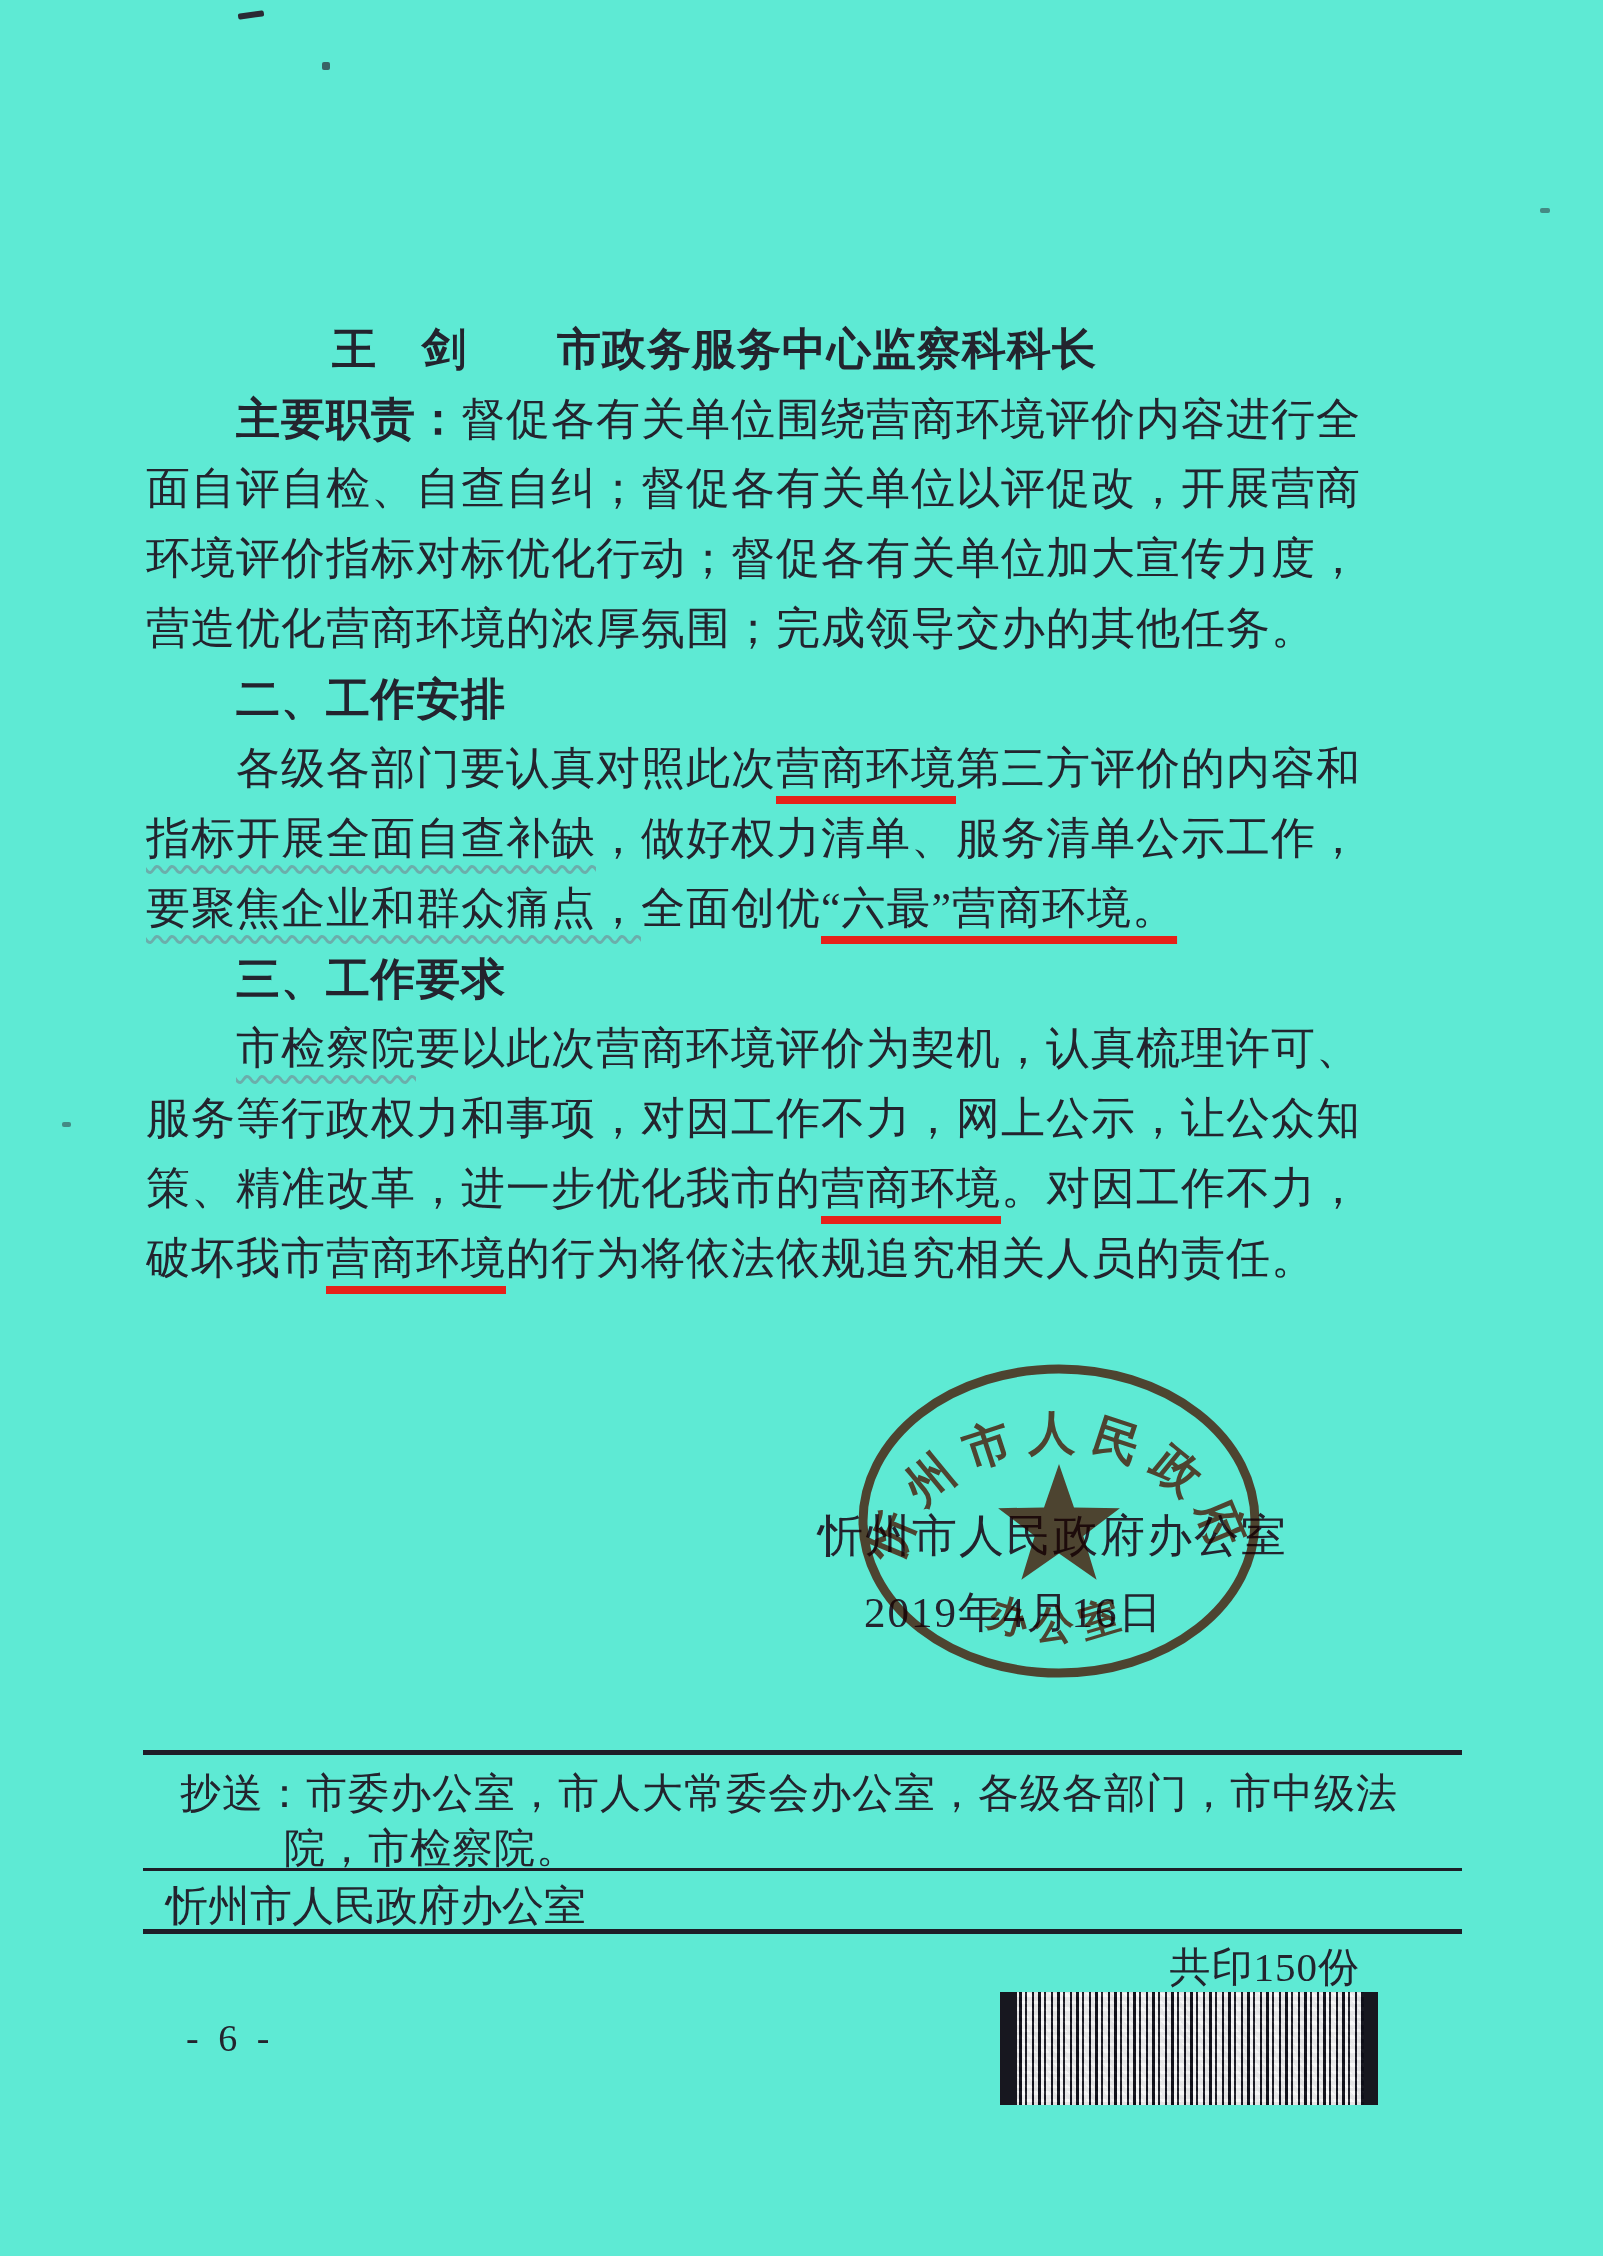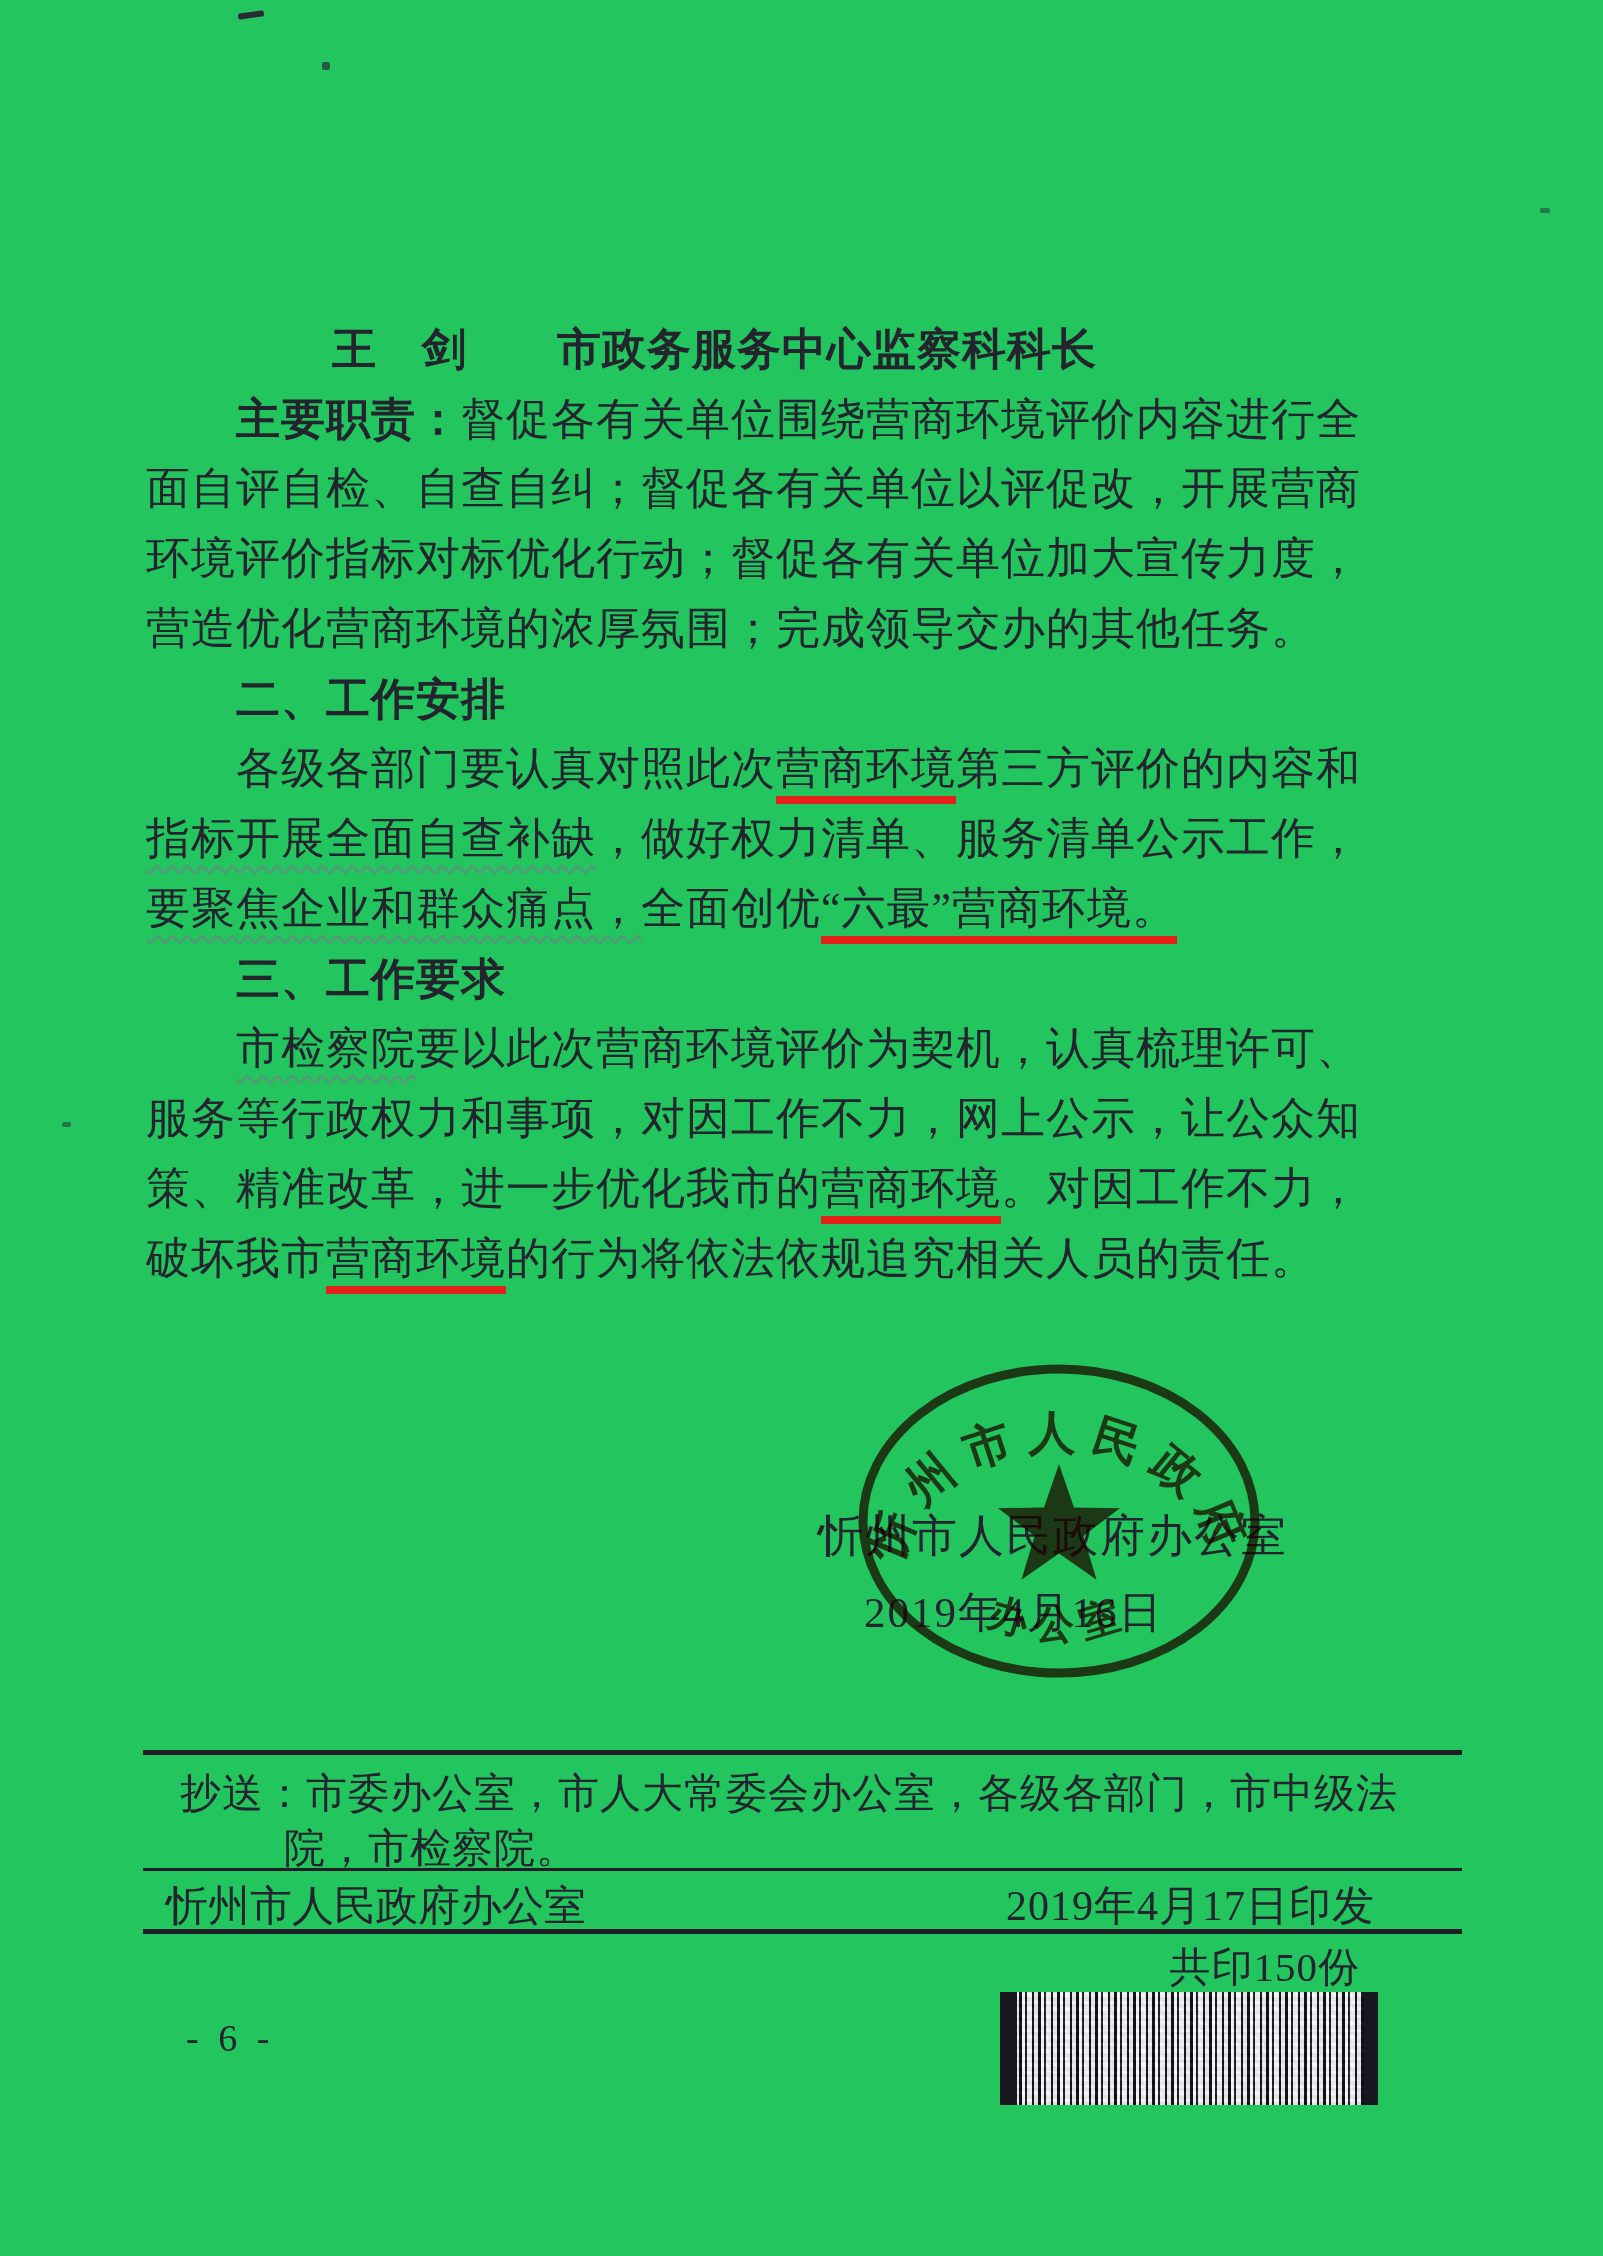--- a/index.html
+++ b/index.html
@@ -1,18 +1,18 @@
 <!DOCTYPE html>
 <html><head>
 <meta charset="utf-8">
 <style>
   html,body{margin:0;padding:0;background:#e8e8e6;}
   .page{
     position:relative;width:1603px;height:2256px;margin:0 auto;
-    background:#22c55e;overflow:hidden;
+    background:#5eead4;overflow:hidden;
     font-family:"Liberation Serif","DejaVu Serif",serif;
     color:#23242e;
   }
   
   .body-text{position:absolute;left:146px;top:314px;width:1215px;}
   .ln{height:70px;line-height:70px;font-size:44px;white-space:nowrap;letter-spacing:1px;}
   .ind{padding-left:90px;}
   .t-ind{padding-left:186px;}
   .hd{font-family:"Liberation Sans","DejaVu Sans",sans-serif;font-weight:700;}
   .u-red{
@@ -137,20 +137,19 @@
     <text font-size="40" font-weight="700" letter-spacing="10" font-family="Liberation Sans, DejaVu Sans, sans-serif" fill="#cd3a28">
       <textPath href="#arcBottom" startOffset="50%" text-anchor="middle">办公室</textPath>
     </text>
   </svg>
 
   <div class="rule rule-top"></div>
   <div class="cc1">抄送：市委办公室，市人大常委会办公室，各级各部门，市中级法</div>
   <div class="cc2">院，市检察院。</div>
   <div class="rule rule-mid"></div>
   <div class="issuer">忻州市人民政府办公室</div>
-  <div class="printdate">2019年4月17日印发</div>
   <div class="rule rule-bottom"></div>
   <div class="copies">共印150份</div>
 
   <div class="barcode"></div>
   <div class="pagenum">- 6 -</div>
 
 </div>
 
 </body></html>

